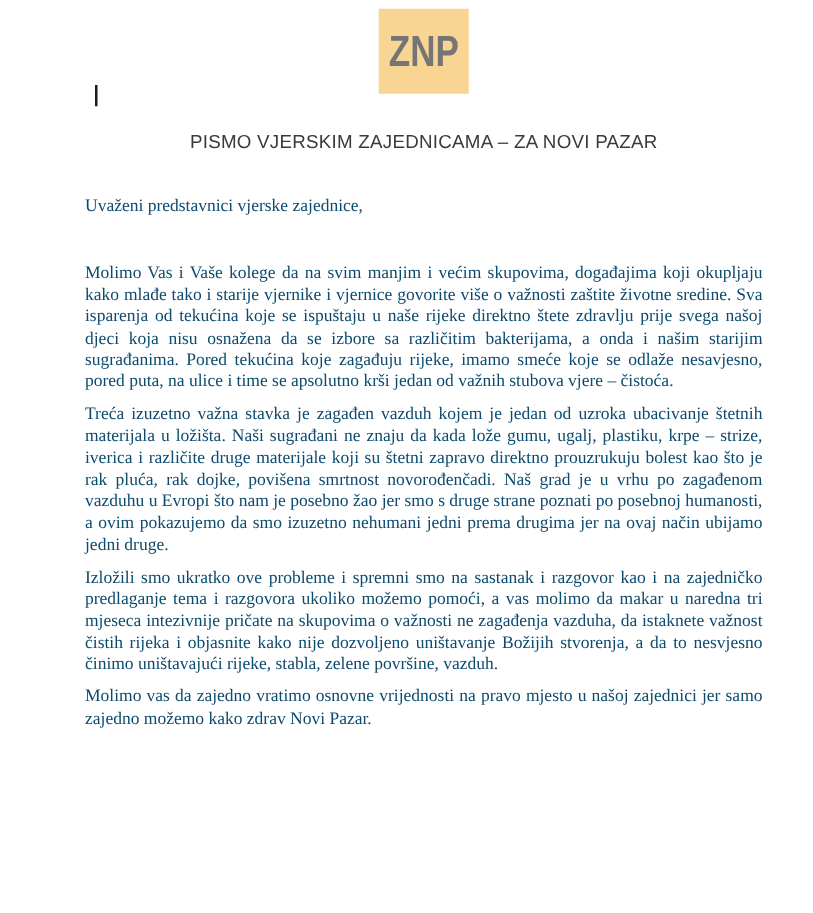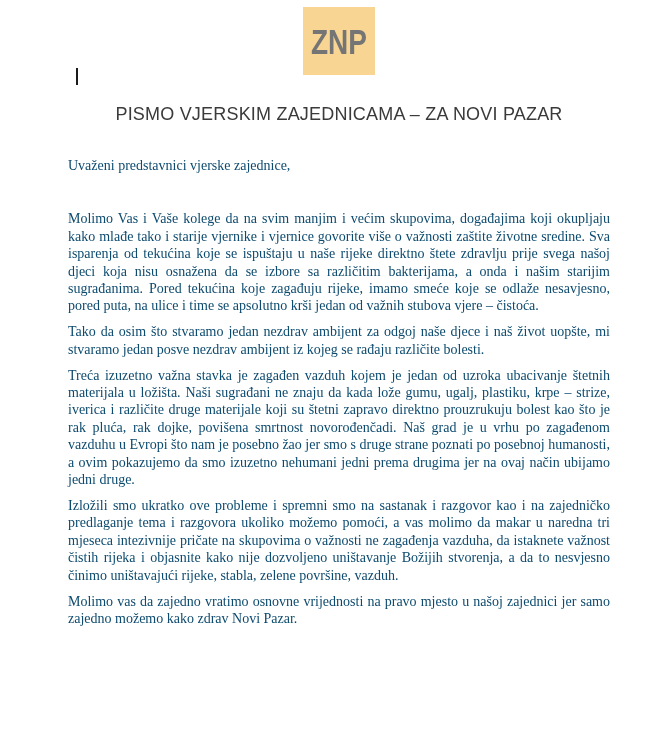--- a/index.html
+++ b/index.html
@@ -36,21 +36,21 @@
     position: absolute;
     left: 76px;
     top: 68px;
     width: 2px;
     height: 17px;
     background: #1b1b1b;
   }
   .doc-title {
     margin-top: 30px;
     text-align: center;
-    font-size: 18px;
+    font-size: 15px;
     line-height: 18px;
     color: #3a3a3a;
     letter-spacing: 0.2px;
     white-space: nowrap;
   }
   .body-text {
     margin-top: 34px;
   }
   p.para {
     margin: 0 0 8.5px 0;
@@ -78,19 +78,18 @@
     <span class="logo-text">ZNP</span>
   </div>
 
   <div class="text-cursor"></div>
 
   <div class="doc-title">PISMO VJERSKIM ZAJEDNICAMA – ZA NOVI PAZAR</div>
 
   <div class="body-text">
     <p class="para greeting">Uvaženi predstavnici vjerske zajednice,</p>
     <p class="para">Molimo Vas i Vaše kolege da na svim manjim i većim skupovima, događajima koji okupljaju kako mlađe tako i starije vjernike i vjernice govorite više o važnosti zaštite životne sredine. Sva isparenja od tekućina koje se ispuštaju u naše rijeke direktno štete zdravlju prije svega našoj djeci koja nisu osnažena da se izbore sa različitim bakterijama, a onda i našim starijim sugrađanima. Pored tekućina koje zagađuju rijeke, imamo smeće koje se odlaže nesavjesno, pored puta, na ulice i time se apsolutno krši jedan od važnih stubova vjere – čistoća.</p>
-    <p class="para">Tako da osim što stvaramo jedan nezdrav ambijent za odgoj naše djece i naš život uopšte, mi stvaramo jedan posve nezdrav ambijent iz kojeg se rađaju različite bolesti.</p>
     <p class="para">Treća izuzetno važna stavka je zagađen vazduh kojem je jedan od uzroka ubacivanje štetnih materijala u ložišta. Naši sugrađani ne znaju da kada lože gumu, ugalj, plastiku, krpe – strize, iverica i različite druge materijale koji su štetni zapravo direktno prouzrukuju bolest kao što je rak pluća, rak dojke, povišena smrtnost novorođenčadi. Naš grad je u vrhu po zagađenom vazduhu u Evropi što nam je posebno žao jer smo s druge strane poznati po posebnoj humanosti, a ovim pokazujemo da smo izuzetno nehumani jedni prema drugima jer na ovaj način ubijamo jedni druge.</p>
     <p class="para">Izložili smo ukratko ove probleme i spremni smo na sastanak i razgovor kao i na zajedničko predlaganje tema i razgovora ukoliko možemo pomoći, a vas molimo da makar u naredna tri mjeseca intezivnije pričate na skupovima o važnosti ne zagađenja vazduha, da istaknete važnost čistih rijeka i objasnite kako nije dozvoljeno uništavanje Božijih stvorenja, a da to nesvjesno činimo uništavajući rijeke, stabla, zelene površine, vazduh.</p>
     <p class="para">Molimo vas da zajedno vratimo osnovne vrijednosti na pravo mjesto u našoj zajednici jer samo zajedno možemo kako zdrav Novi Pazar.</p>
   </div>
 
 </div>
 
 </body></html>

